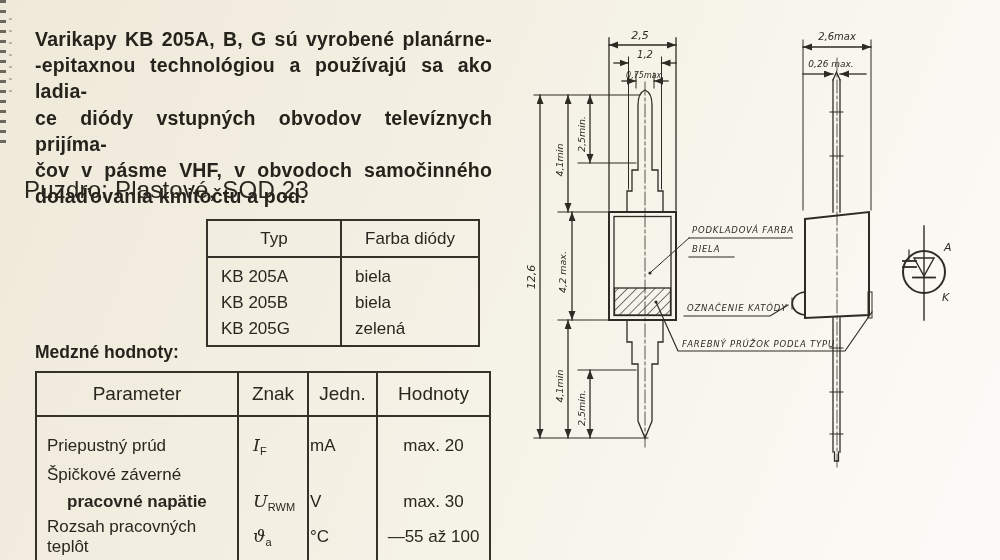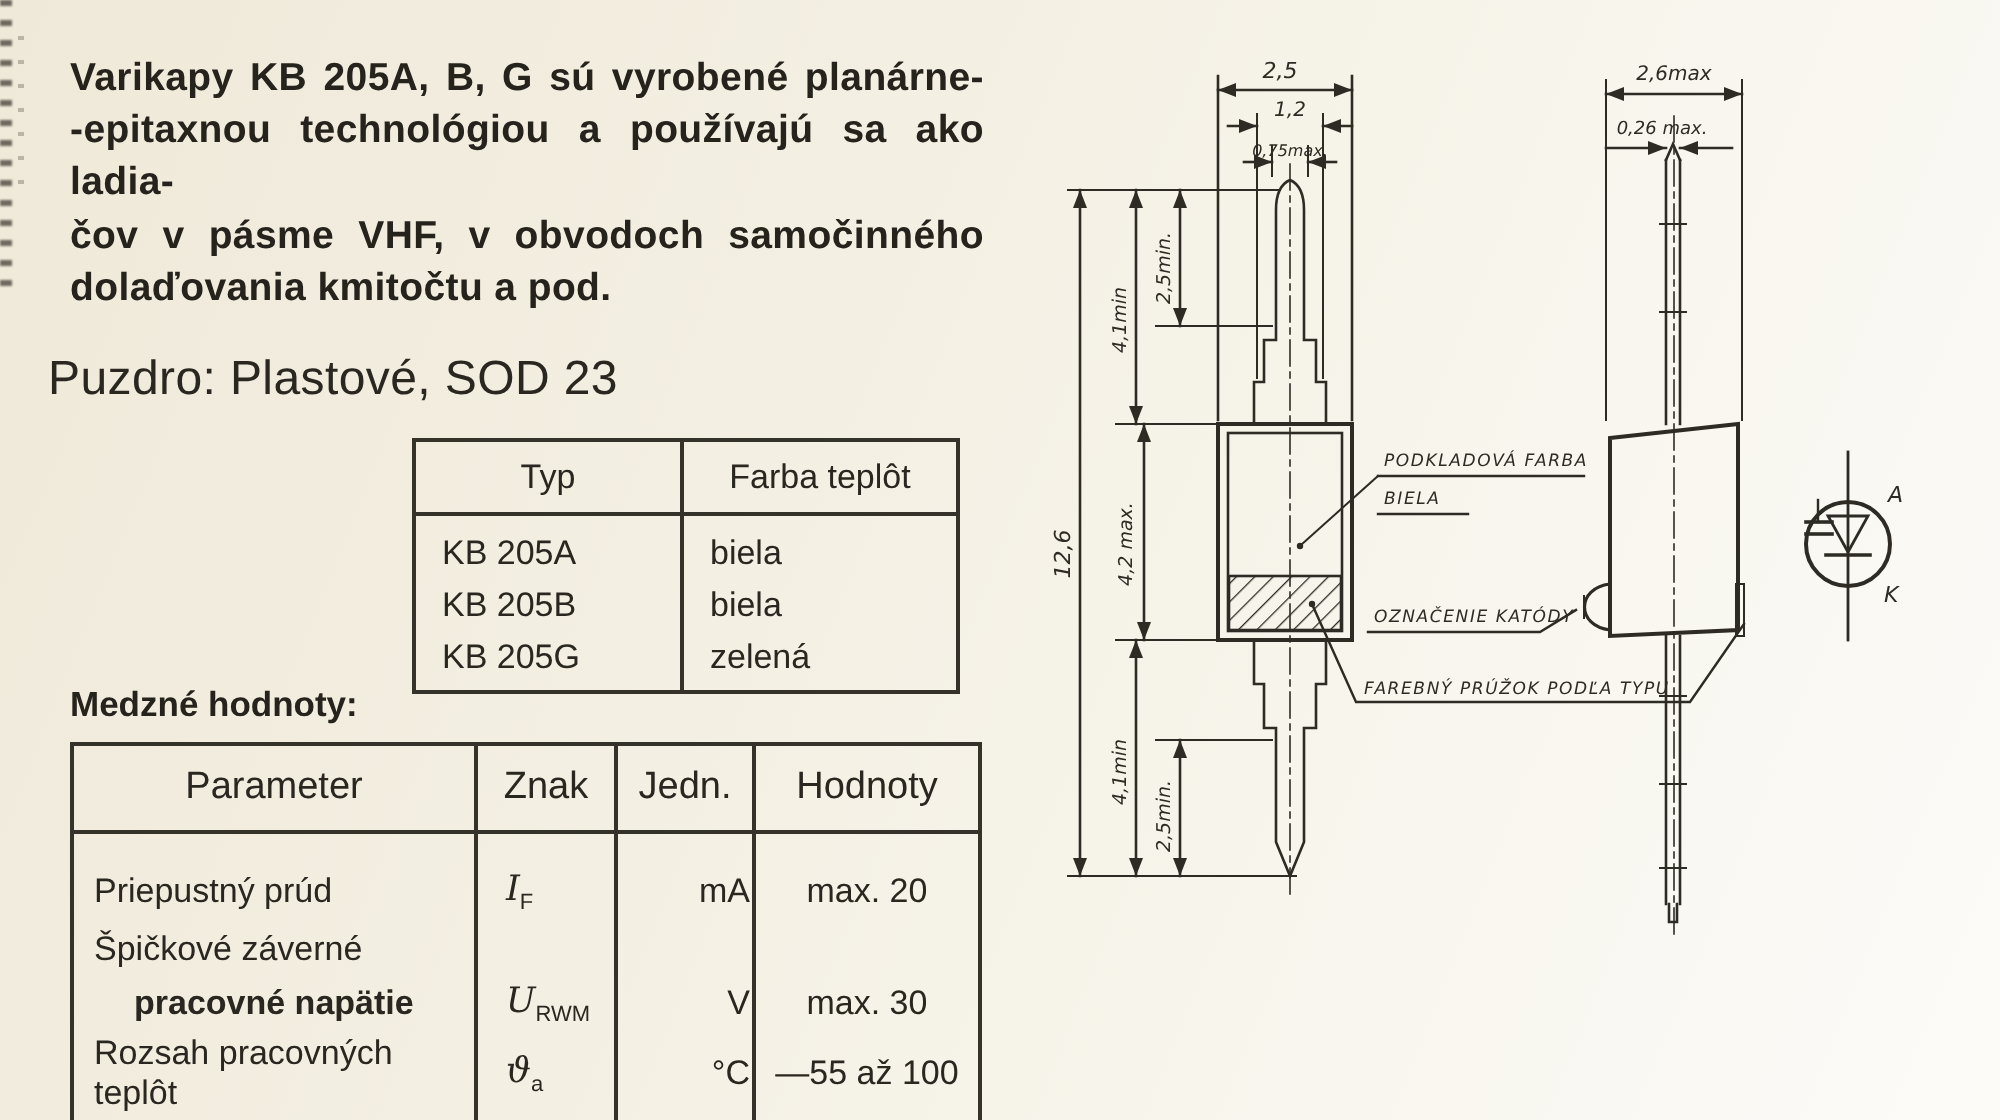--- a/index.html
+++ b/index.html
@@ -35,21 +35,21 @@
 
   .limits-title { position:absolute; left:35px; top:342px; font-size:17.5px; font-weight:700; color:#26231c; }
   .t2 { position:absolute; left:35px; top:371px; width:454px;
         border:2px solid #35322a; font-size:17px; color:#2a2720; }
   .t2 th { font-weight:400; font-size:19px; border-bottom:2px solid #35322a; height:40px; text-align:center; }
   .t2 .c2, .t2 .c3, .t2 .c4 { border-left:2px solid #35322a; }
   .t2 td { vertical-align:middle;margin-left:41px; }
   .t2 .param { padding-left:10px; }
   .t2 .param.indent { padding-left:30px;font-weight:bold; }
   .t2 .znak { padding-left:14px; }
-  .t2 .jedn { text-align:right; }
+  .t2 .jedn { text-align:left; }
   .t2 .hod { text-align:center; }
   .t2 tr.rA td { height:30px; padding-top:14px; }
   .t2 tr.rB td { height:24px; }
   .t2 tr.rC td { height:26px; }
   .t2 tr.rD td { height:28px; padding-bottom:4px; }
   .sym { font-family:"DejaVu Serif", serif; font-style:italic; font-size:17.5px; }
   .t2 sub { font-size:11px; }
 
   .drawing { position:absolute; left:520px; top:0; width:480px; height:560px; }
   .dwg-dim { font-family:"DejaVu Sans", sans-serif; font-style:italic; fill:#2e2b25; }
@@ -62,35 +62,36 @@
 <body>
 
 <div class="page">
 
   <div class="artifact-left"></div>
   <div class="artifact-left2"></div>
 
   <div class="intro">
     <div class="intro-line">Varikapy KB 205A, B, G sú vyrobené planárne-</div>
     <div class="intro-line">-epitaxnou technológiou a používajú sa ako ladia-</div>
+    <div class="intro-line">ce diódy vstupných obvodov televíznych prijíma-</div>
     <div class="intro-line">čov v pásme VHF, v obvodoch samočinného</div>
     <div class="intro-line last">dolaďovania kmitočtu a pod.</div>
   </div>
 
   <div class="package-line">Puzdro: Plastové, SOD 23</div>
 
   <table class="t1">
     <colgroup>
         <col style="width:134px">
         <col style="width:138px">
       </colgroup>
     <tbody>
         <tr>
       <th>Typ</th>
-      <th class="c2">Farba teplôt</th>
+      <th class="c2">Farba diódy</th>
     </tr>
     <tr class="first">
       <td>KB 205A</td>
       <td class="c2">biela</td>
     </tr>
     <tr>
       <td>KB 205B</td>
       <td class="c2">biela</td>
     </tr>
     <tr class="lastrow">

